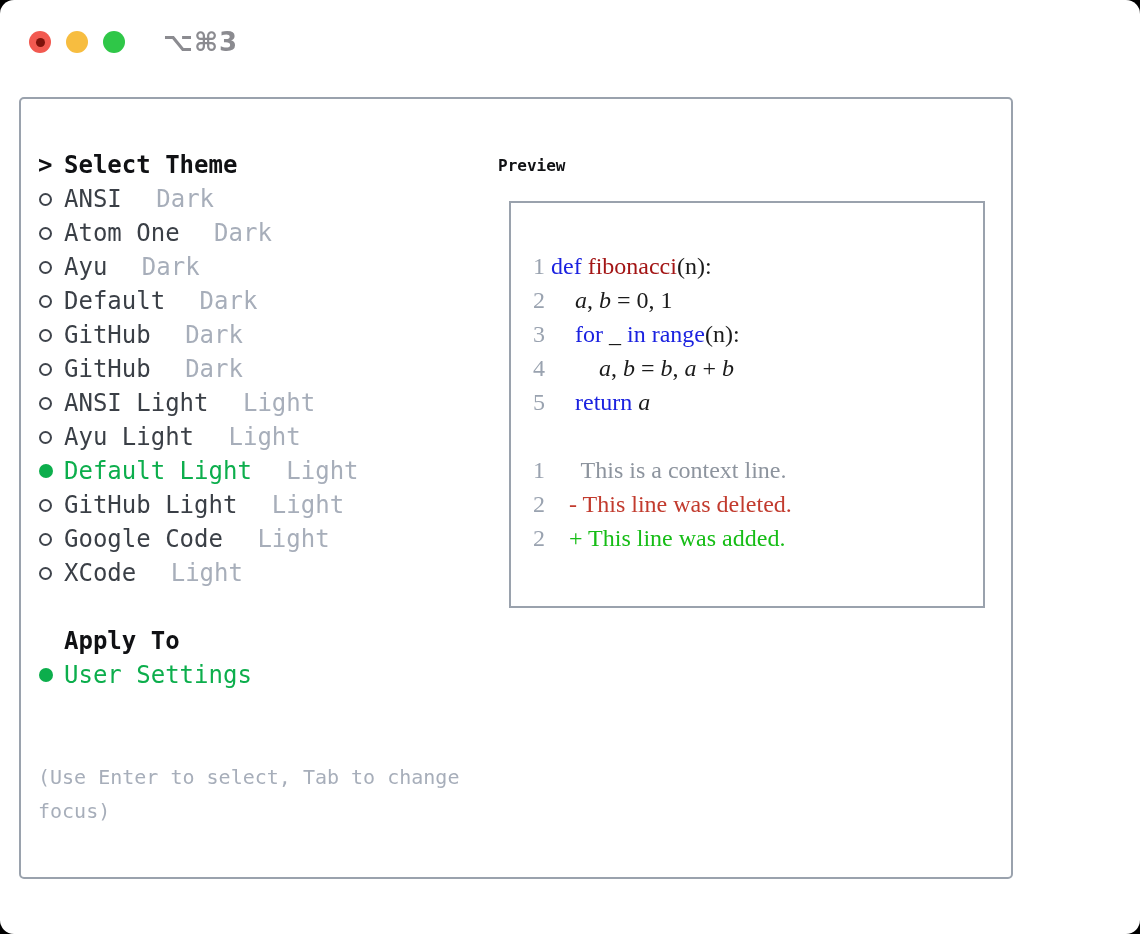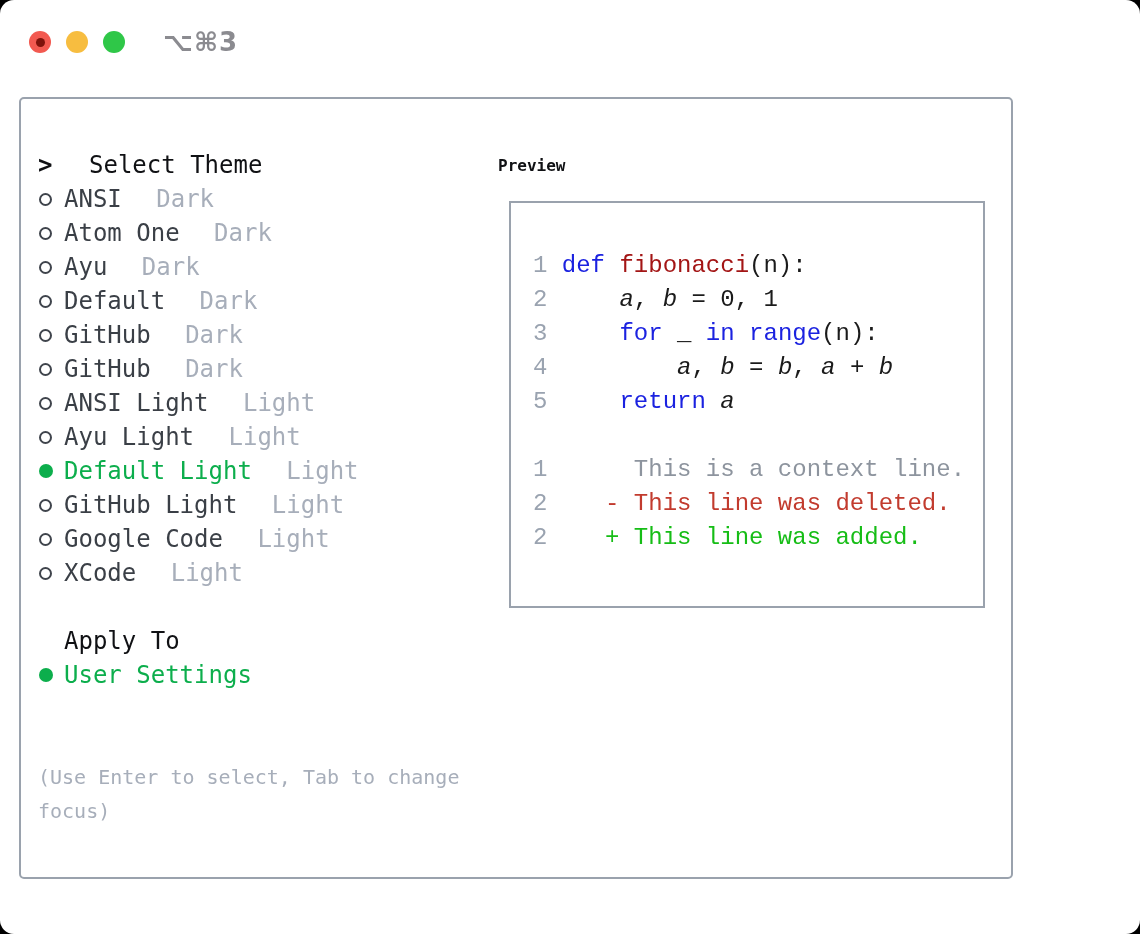--- a/index.html
+++ b/index.html
@@ -16,37 +16,37 @@
   .win-title{margin-left:23px;font-family:"DejaVu Sans",sans-serif;font-weight:bold;font-size:26px;color:var(--c-titlebar_text,#8b8b90);letter-spacing:1px;}
 
   
   .panel{position:absolute;left:19px;top:97px;width:990px;height:778px;border:2px solid var(--c-panel_border,#9aa2ad);border-radius:5px;background:#fff;}
 
   
   .left-col{position:absolute;left:38px;top:148px;font-size:24px;}
   .row{height:34px;display:flex;align-items:center;white-space:pre;}
   .marker{width:26px;flex:0 0 26px;display:inline-flex;align-items:center;}
   .cursor-glyph{font-weight:bold;color:#101114;}
-  .header-label{font-weight:normal;color:#101114;margin-left:25px;}
+  .header-label{font-weight:bold;color:#101114;}
   .radio{width:13px;height:13px;border-radius:50%;border:2px solid #3f444c;box-sizing:border-box;margin-left:1px;}
   .radio.on{border:none;width:14px;height:14px;background:var(--c-accent_green,#0cae4c);}
   .theme-name{color:var(--c-item_text,#3a3f46);}
   .theme-variant{color:var(--c-variant_gray,#a7aeba);margin-left:20px;}
   .theme-row.selected .theme-name{color:var(--c-accent_green,#0cae4c);}
-  .applyto-label{font-weight:normal;color:#101114;}
+  .applyto-label{font-weight:bold;color:#101114;}
   .apply-row .theme-name{color:var(--c-item_text,#3a3f46);}
   .apply-row.selected .theme-name{color:var(--c-accent_green,#0cae4c);text-align:right;}
   .blank-row{height:34px;}
 
   .help{position:absolute;left:38px;top:760px;width:430px;font-size:20px;line-height:34px;color:var(--c-variant_gray,#a7aeba);white-space:normal;}
 
   
   .preview-label{position:absolute;left:498px;top:148px;height:34px;display:flex;align-items:center;font-size:16px;font-weight:bold;color:#101114;}
   .preview-box{position:absolute;left:509px;top:201px;width:472px;height:403px;border:2px solid var(--c-panel_border,#9aa2ad);background:#fff;box-sizing:content-box;overflow:hidden;}
-  .preview-box pre{margin:0;padding:46px 0 0 22px;font-family:Liberation Mono, monospace;font-size:24px;line-height:34px;white-space:pre;}
+  .preview-box pre{margin:0;padding:46px 0 0 22px;font-family:Liberation Serif, serif;font-size:24px;line-height:34px;white-space:pre;}
   .tok-plain{color:#1b1b1b;}
   .tok-keyword{color:var(--c-keyword_blue,#1b22e0);}
   .tok-function{color:var(--c-function_red,#a31515);}
   .tok-variable{color:#1b1b1b;font-style:italic;}
   .lnum{color:var(--c-line_number_gray,#9aa3b0);}
   .diff-context{color:var(--c-context_gray,#8d949e);}
   .diff-deleted{color:var(--c-deleted_red,#c23b2e);}
   .diff-added{color:var(--c-added_green,#16bd16);}
 </style>
 </head>

